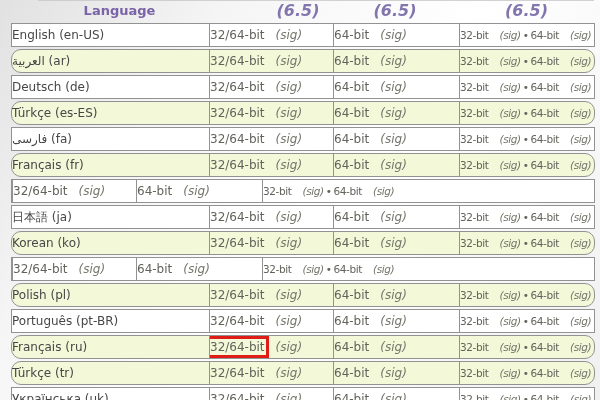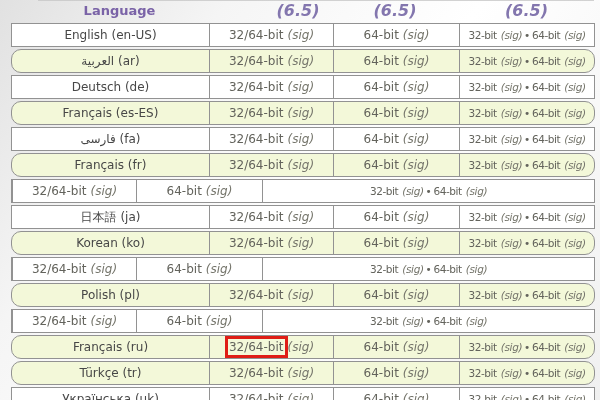--- a/index.html
+++ b/index.html
@@ -21,29 +21,29 @@
   
   .tbody { position:absolute; top:23px; left:11px; width:584px; }
   .row {
     display:flex; align-items:center; box-sizing:border-box;
     width:584px; height:24px; margin-bottom:2px;
     background:#ffffff; border:1px solid #929292;
   }
   .row.shaded { background:#f3f8d9;border-radius:10px; }
   .cell {
     box-sizing:border-box; height:22px; line-height:22px;
-    text-align:center; white-space:nowrap; overflow:hidden;
+    text-align:left; white-space:nowrap; overflow:hidden;
     font-size:12px; color:#63635c;
   }
   .c1 { width:197px; color:#474747; }
   .c2 { width:124px; border-left:1px solid #929292; }
   .c3 { width:126px; border-left:1px solid #929292; }
   .c4 { flex:1; border-left:1px solid #929292; font-size:10.5px; letter-spacing:-0.4px; }
   .lnk { cursor:pointer; }
-  .sig { font-style:italic; color:#75756b; margin-left:4px; }
+  .sig { font-style:italic; color:#75756b; margin-left:11px; }
   .sep { padding:0 2px; }
   .red-box { outline:3px solid #df1d16; outline-offset:1px; }
 </style>
 </head>
 <body>
 
 <div class="screen">
 
   <div class="top-line"></div>
 
@@ -70,21 +70,21 @@
     </div>
 
     <div class="row">
       <div class="cell c1">Deutsch (de)</div>
       <div class="cell c2"><span class="hl-wrap"><span class="lnk main">32/64-bit</span></span><span class="lnk sig">(sig)</span></div>
       <div class="cell c3"><span class="lnk main">64-bit</span><span class="lnk sig">(sig)</span></div>
       <div class="cell c4"><span class="lnk main-a">32-bit</span><span class="lnk sig">(sig)</span><span class="sep">•</span><span class="lnk main-b">64-bit</span><span class="lnk sig">(sig)</span></div>
     </div>
 
     <div class="row shaded">
-      <div class="cell c1">Français (es-ES)</div>
+      <div class="cell c1">Türkçe (es-ES)</div>
       <div class="cell c2"><span class="hl-wrap"><span class="lnk main">32/64-bit</span></span><span class="lnk sig">(sig)</span></div>
       <div class="cell c3"><span class="lnk main">64-bit</span><span class="lnk sig">(sig)</span></div>
       <div class="cell c4"><span class="lnk main-a">32-bit</span><span class="lnk sig">(sig)</span><span class="sep">•</span><span class="lnk main-b">64-bit</span><span class="lnk sig">(sig)</span></div>
     </div>
 
     <div class="row">
       <div class="cell c1">فارسی (fa)</div>
       <div class="cell c2"><span class="hl-wrap"><span class="lnk main">32/64-bit</span></span><span class="lnk sig">(sig)</span></div>
       <div class="cell c3"><span class="lnk main">64-bit</span><span class="lnk sig">(sig)</span></div>
       <div class="cell c4"><span class="lnk main-a">32-bit</span><span class="lnk sig">(sig)</span><span class="sep">•</span><span class="lnk main-b">64-bit</span><span class="lnk sig">(sig)</span></div>
@@ -124,20 +124,21 @@
     </div>
 
     <div class="row shaded">
       <div class="cell c1">Polish (pl)</div>
       <div class="cell c2"><span class="hl-wrap"><span class="lnk main">32/64-bit</span></span><span class="lnk sig">(sig)</span></div>
       <div class="cell c3"><span class="lnk main">64-bit</span><span class="lnk sig">(sig)</span></div>
       <div class="cell c4"><span class="lnk main-a">32-bit</span><span class="lnk sig">(sig)</span><span class="sep">•</span><span class="lnk main-b">64-bit</span><span class="lnk sig">(sig)</span></div>
     </div>
 
     <div class="row">
+      <div class="cell c1">Português (pt-BR)</div>
       <div class="cell c2"><span class="hl-wrap"><span class="lnk main">32/64-bit</span></span><span class="lnk sig">(sig)</span></div>
       <div class="cell c3"><span class="lnk main">64-bit</span><span class="lnk sig">(sig)</span></div>
       <div class="cell c4"><span class="lnk main-a">32-bit</span><span class="lnk sig">(sig)</span><span class="sep">•</span><span class="lnk main-b">64-bit</span><span class="lnk sig">(sig)</span></div>
     </div>
 
     <div class="row shaded">
       <div class="cell c1">Français (ru)</div>
       <div class="cell c2"><span class="hl-wrap red-box"><span class="lnk main">32/64-bit</span></span><span class="lnk sig">(sig)</span></div>
       <div class="cell c3"><span class="lnk main">64-bit</span><span class="lnk sig">(sig)</span></div>
       <div class="cell c4"><span class="lnk main-a">32-bit</span><span class="lnk sig">(sig)</span><span class="sep">•</span><span class="lnk main-b">64-bit</span><span class="lnk sig">(sig)</span></div>

